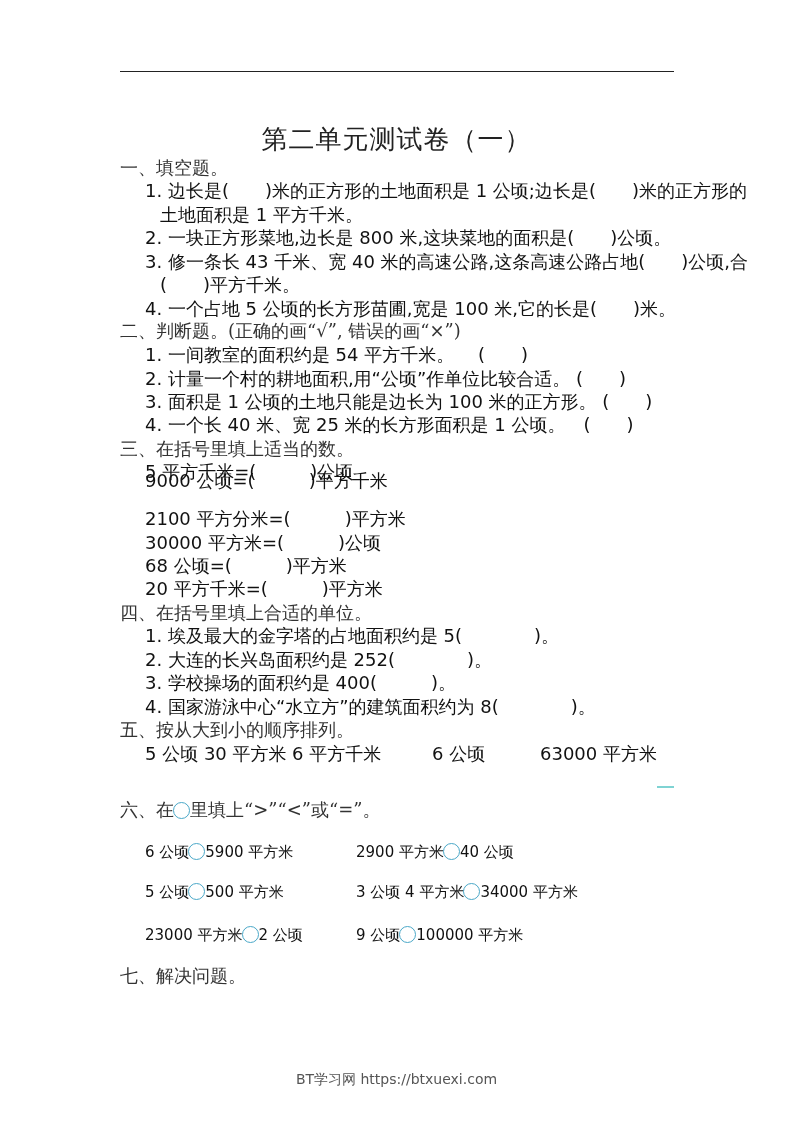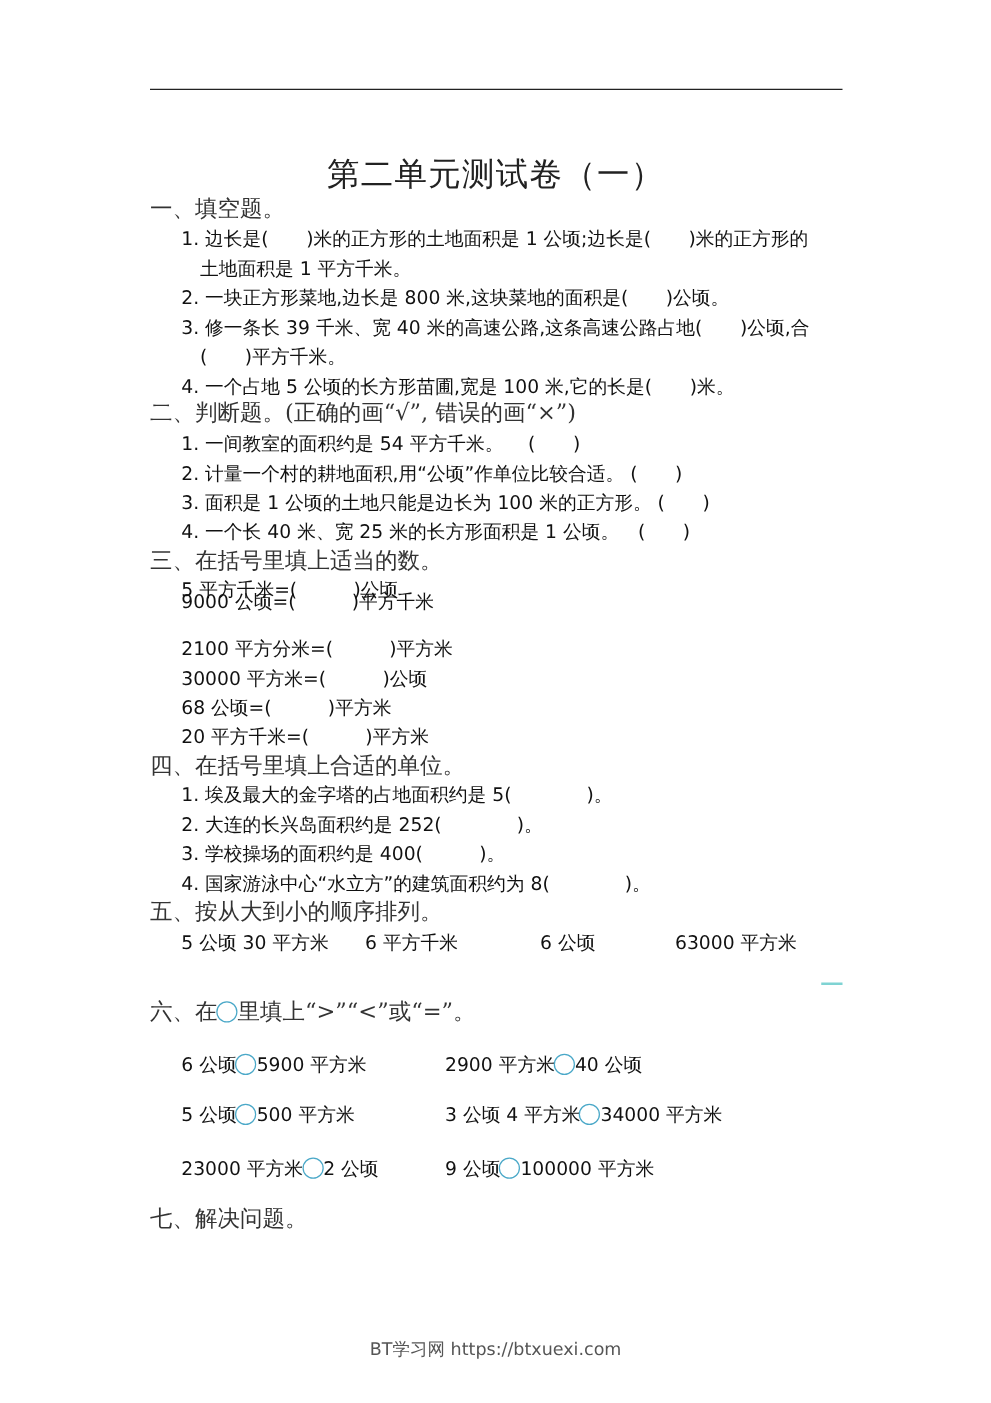--- a/index.html
+++ b/index.html
@@ -1,42 +1,42 @@
 <!DOCTYPE html>
 <html><head>
 <meta charset="utf-8">
 <style>
   html, body { margin: 0; padding: 0; background: #ffffff; }
   body { width: 793px; height: 1122px; position: relative; overflow: hidden;
          font-family: "DejaVu Sans", "Liberation Sans", sans-serif; color: #111; }
   .rule { position: absolute; left: 120px; top: 71px; width: 554px; height: 1px; background: #222; }
   .title { position: absolute; left: 0; width: 793px; top: 98px; text-align: center;
            font-family: "DejaVu Serif", "Liberation Serif", serif; font-size: 26px; font-weight: normal; letter-spacing: 1px; color: #222; margin-top: 24px; }
-  .line { position: absolute; white-space: pre; font-size: 15px; line-height: 20px; }
+  .line { position: absolute; white-space: pre; font-size: 18px; line-height: 20px; }
   .sec { left: 120px; font-family: "DejaVu Serif", "Liberation Serif", serif; font-size: 18px; color: #333; }
   .q { left: 145px; }
   .cont { left: 160px; text-align: center; }
   .circ { display: inline-block; width: 17px; height: 17px; border: 1px solid #4aa8c8; border-radius: 50%;
           vertical-align: -3px; margin: 0 0 0 -1px; box-sizing: border-box; }
   .cmp { position: absolute; white-space: pre; font-size: 15px; line-height: 20px; text-align: right; }
   .teal-mark { position: absolute; left: 657px; top: 786px; width: 17px; height: 2px; background: #7fd3d3; }
   .footer { position: absolute; left: 0; width: 793px; top: 1071px; text-align: center; font-size: 14px; color: #555;
             font-family: "DejaVu Sans", sans-serif; }
 </style>
 </head>
 <body>
 
 <div class="rule"></div>
 <div class="title">第二单元测试卷（一）</div>
 
 <div class="line sec" style="top:158px">一、填空题。</div>
 <div class="line q" style="top:181px">1. 边长是(　　)米的正方形的土地面积是 1 公顷;边长是(　　)米的正方形的</div>
 <div class="line cont" style="top:205px">土地面积是 1 平方千米。</div>
 <div class="line q" style="top:228px">2. 一块正方形菜地,边长是 800 米,这块菜地的面积是(　　)公顷。</div>
-<div class="line q" style="top:252px">3. 修一条长 39 千米、宽 40 米的高速公路,这条高速公路占地(　　)公顷,合</div>
+<div class="line q" style="top:252px">3. 修一条长 43 千米、宽 40 米的高速公路,这条高速公路占地(　　)公顷,合</div>
 <div class="line cont" style="top:275px">(　　)平方千米。</div>
 <div class="line q" style="top:299px">4. 一个占地 5 公顷的长方形苗圃,宽是 100 米,它的长是(　　)米。</div>
 
 <div class="line sec" style="top:321px">二、判断题。(正确的画“√”, 错误的画“×”)</div>
 <div class="line q" style="top:345px">1. 一间教室的面积约是 54 平方千米。　 (　　)</div>
 <div class="line q" style="top:369px">2. 计量一个村的耕地面积,用“公顷”作单位比较合适。 (　　)</div>
 <div class="line q" style="top:392px">3. 面积是 1 公顷的土地只能是边长为 100 米的正方形。 (　　)</div>
 <div class="line q" style="top:415px">4. 一个长 40 米、宽 25 米的长方形面积是 1 公顷。　(　　)</div>
 
 <div class="line sec" style="top:439px">三、在括号里填上适当的数。</div>

